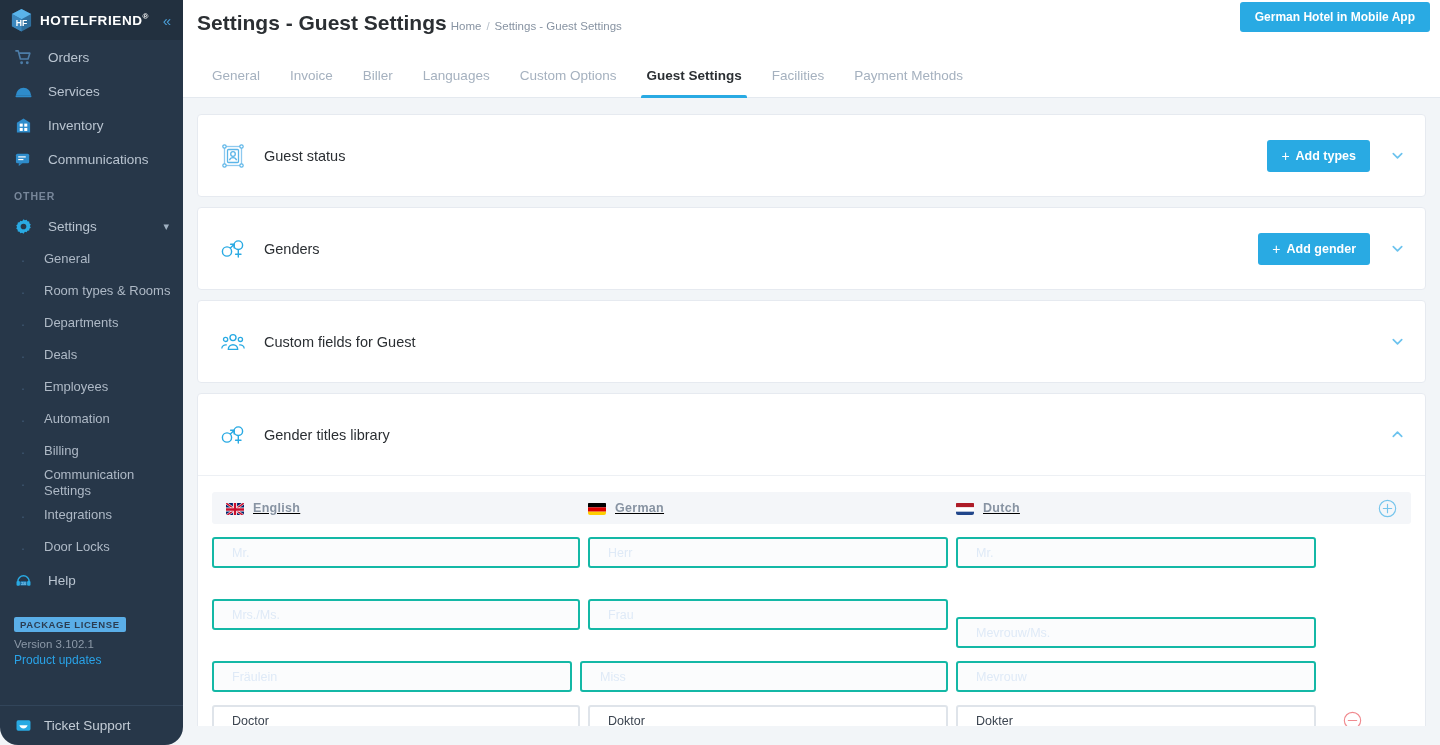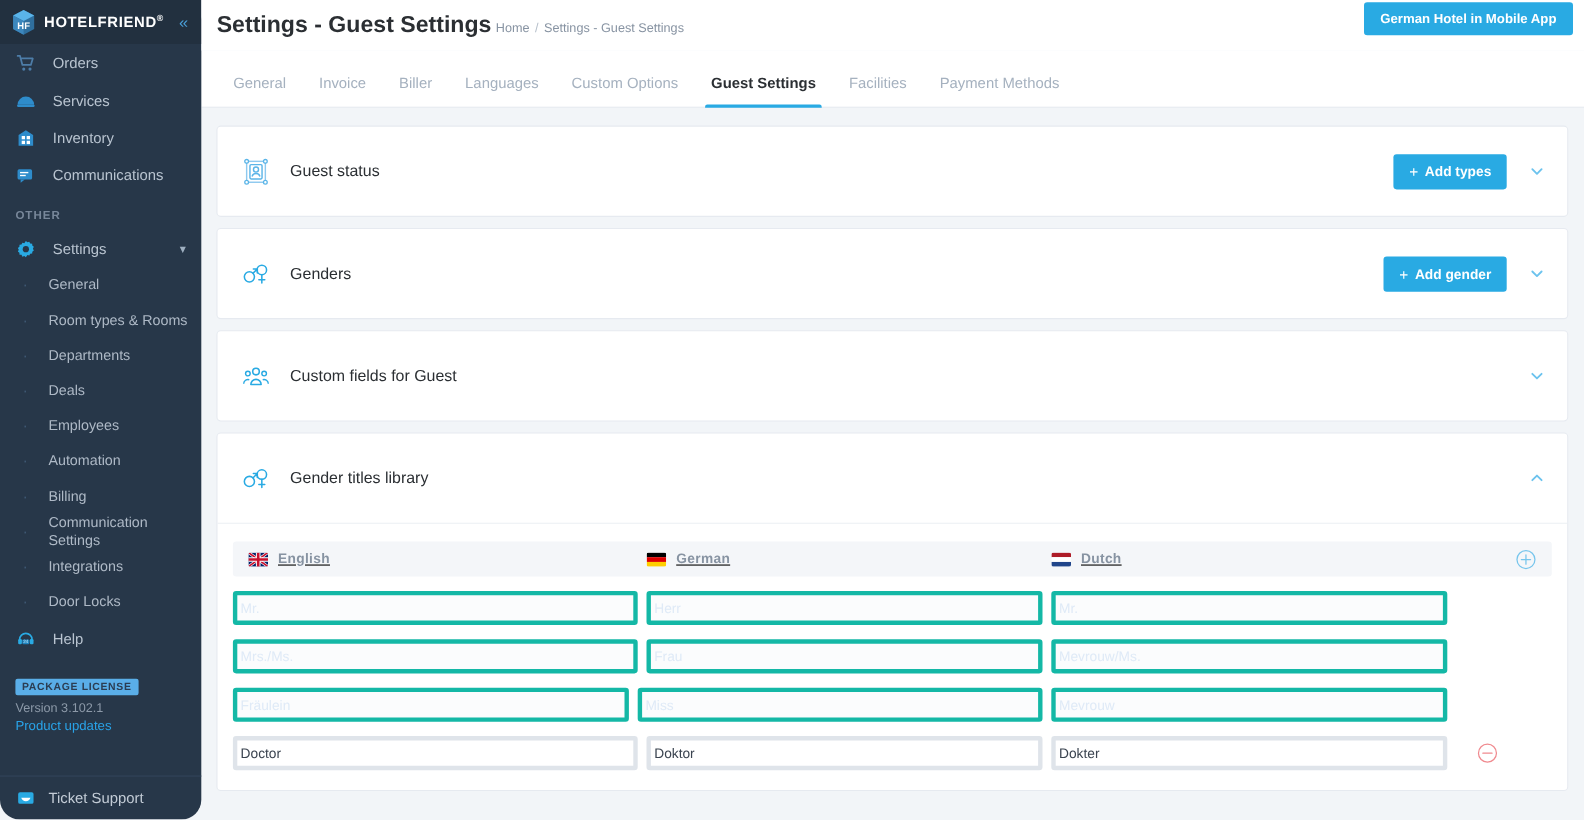--- a/index.html
+++ b/index.html
@@ -138,23 +138,23 @@
   }
   .lang-col { display: flex; align-items: center; gap: 9px; }
   .lang-name { font-size: 12.5px; font-weight: bold; color: #8793a2; letter-spacing: .3px; }
   .flag { width: 18px; height: 13px; flex: 0 0 18px; border-radius: 2px; overflow: hidden; display: block; }
   .add-row-btn { margin-left: auto; color: #76c5ec; cursor: pointer; line-height: 0; }
 
   .trow { display: flex; align-items: center; margin-top: 13px; }
   .tcell { padding-right: 8px; }
   .tinput {
     width: 100%; height: 31px; border-radius: 3px;
-    border: 4px solid #14b8a6; background: #fbfcfd;
+    border: 2px solid #14b8a6; background: #fbfcfd;
     font-family: "Liberation Sans", sans-serif;
-    font-size: 12.5px; color: #3b4450; padding: 0 3px;
+    font-size: 12.5px; color: #3b4450; padding: 0 18px;
     outline: none;
   }
   .tinput::placeholder { color: #dfeaf7; }
   .tinput.filled { background: #ffffff; border-color: #dfe4ea; color: #3b4450; }
   .tinput:disabled { background: #fafbfc; }
   .row-action { width: 56px; flex: 0 0 56px; display: flex; justify-content: center; align-items: center; }
   .remove-btn { color: #f08a8f; cursor: pointer; line-height: 0; }
   .row-action.empty { visibility: hidden; }
 </style>
 </head>
@@ -477,21 +477,21 @@
           <div class="trow">
             <div class="tcell" style="width:376px;"><input class="tinput" value="" placeholder="Mr." style=""></div>
             <div class="tcell" style="width:368px;"><input class="tinput" value="" placeholder="Herr" style=""></div>
             <div class="tcell" style="width:368px;"><input class="tinput" value="" placeholder="Mr." style=""></div>
             <div class="row-action empty"></div>
           </div>
 
           <div class="trow">
             <div class="tcell" style="width:376px;"><input class="tinput" value="" placeholder="Mrs./Ms." style=""></div>
             <div class="tcell" style="width:368px;"><input class="tinput" value="" placeholder="Frau" style=""></div>
-            <div class="tcell" style="width:368px;"><input class="tinput" value="" placeholder="Mevrouw/Ms." style=""></div>
+            <div class="tcell" style="width:368px;margin-top:36px;"><input class="tinput" value="" placeholder="Mevrouw/Ms." style=""></div>
             <div class="row-action empty"></div>
           </div>
 
           <div class="trow">
             <div class="tcell" style="width:368px;"><input class="tinput" value="" placeholder="Fräulein" style=""></div>
             <div class="tcell" style="width:376px;"><input class="tinput" value="" placeholder="Miss" style=""></div>
             <div class="tcell" style="width:368px;"><input class="tinput" value="" placeholder="Mevrouw" style=""></div>
             <div class="row-action empty"></div>
           </div>
 

